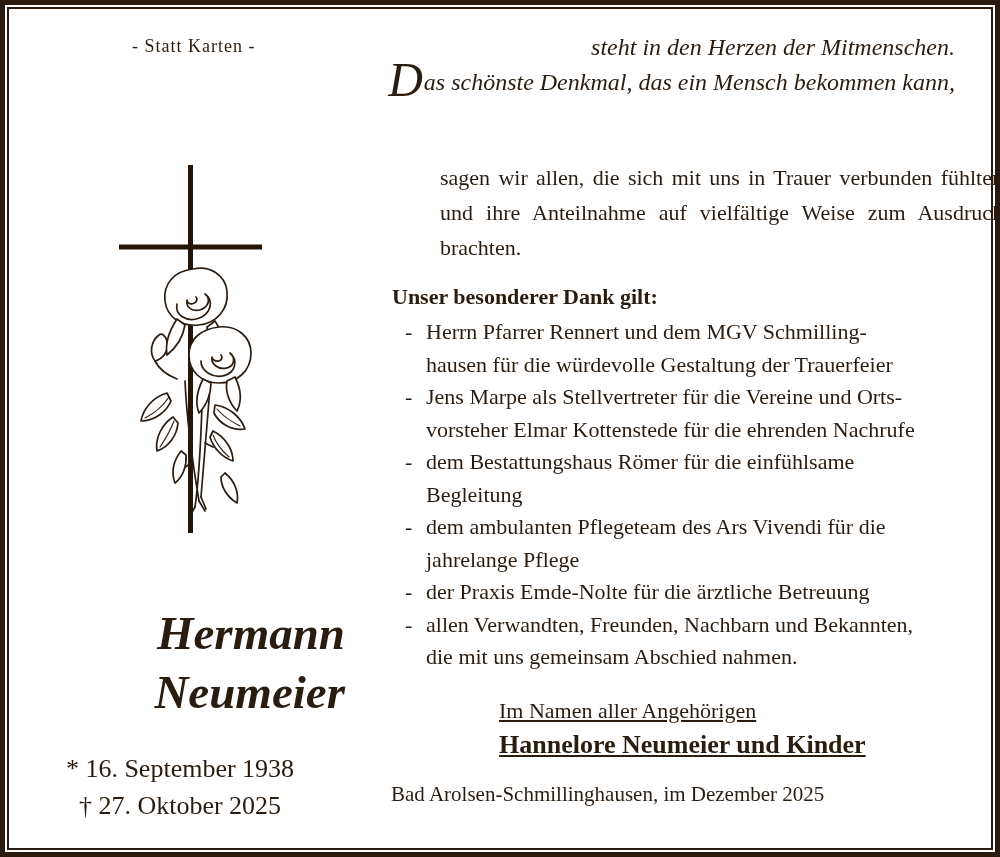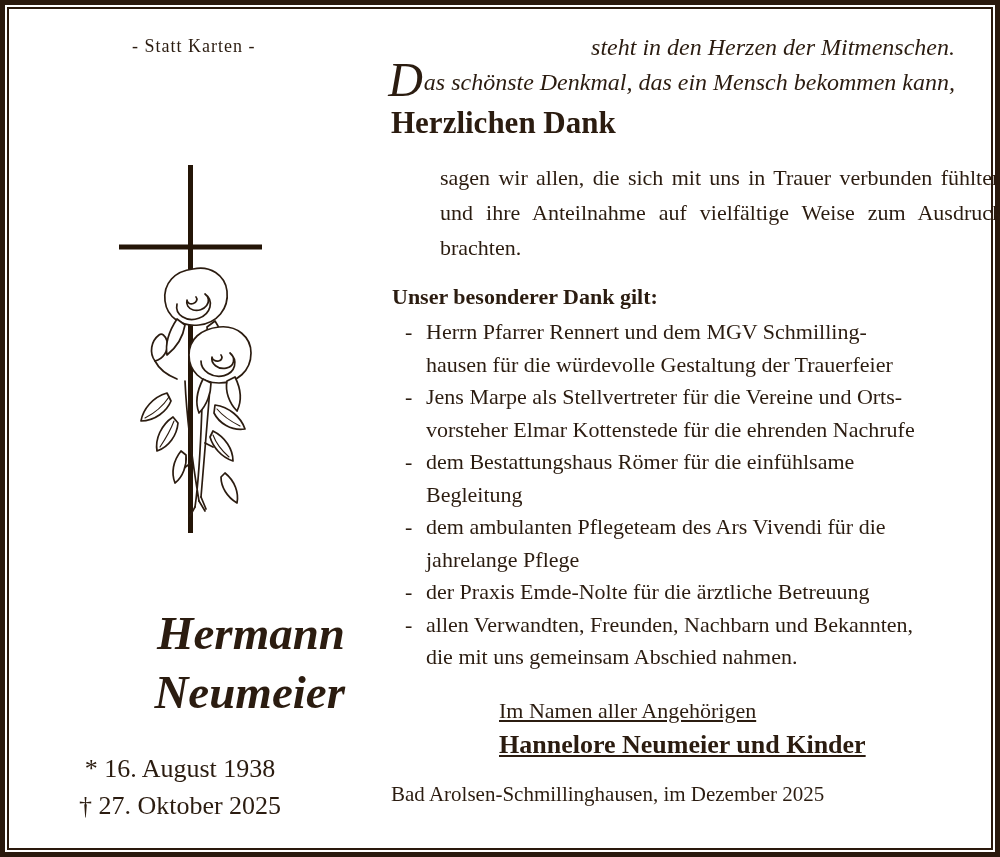--- a/index.html
+++ b/index.html
@@ -100,21 +100,20 @@
     <div class="frame-inner"></div>
   </div>
 
   <div class="abs statt-karten">- Statt Karten -</div>
 
   <div class="abs quote">
     <div>steht in den Herzen der Mitmenschen.</div>
     <div><span class="q-initial">D</span><span>as schönste Denkmal, das ein Mensch bekommen kann,</span></div>
   </div>
 
-  <div class="abs heading">Herzlichen Dank</div>
 
   <div class="abs intro">sagen wir allen, die sich mit uns in Trauer verbunden fühlten und ihre Anteilnahme auf vielfältige Weise zum Ausdruck brachten.</div>
 
   <div class="abs thanks-heading">Unser besonderer Dank gilt:</div>
 
   <ul class="abs thanks-list">
     <li>
       <span class="t-dash">-</span>
       <span class="t-text">Herrn Pfarrer Rennert und dem MGV Schmilling-<br>hausen für die würdevolle Gestaltung der Trauerfeier</span>
     </li>
@@ -183,17 +182,17 @@
       </g>
     </svg>
   </div>
 
   <div class="abs name-block">
     <div>Hermann</div>
     <div>Neumeier</div>
   </div>
 
   <div class="abs dates-block">
-    <div>* 16. August 1938</div>
+    <div>* 16. September 1938</div>
     <div>† 27. Oktober 2025</div>
   </div>
 
 </div>
 
 </body></html>

